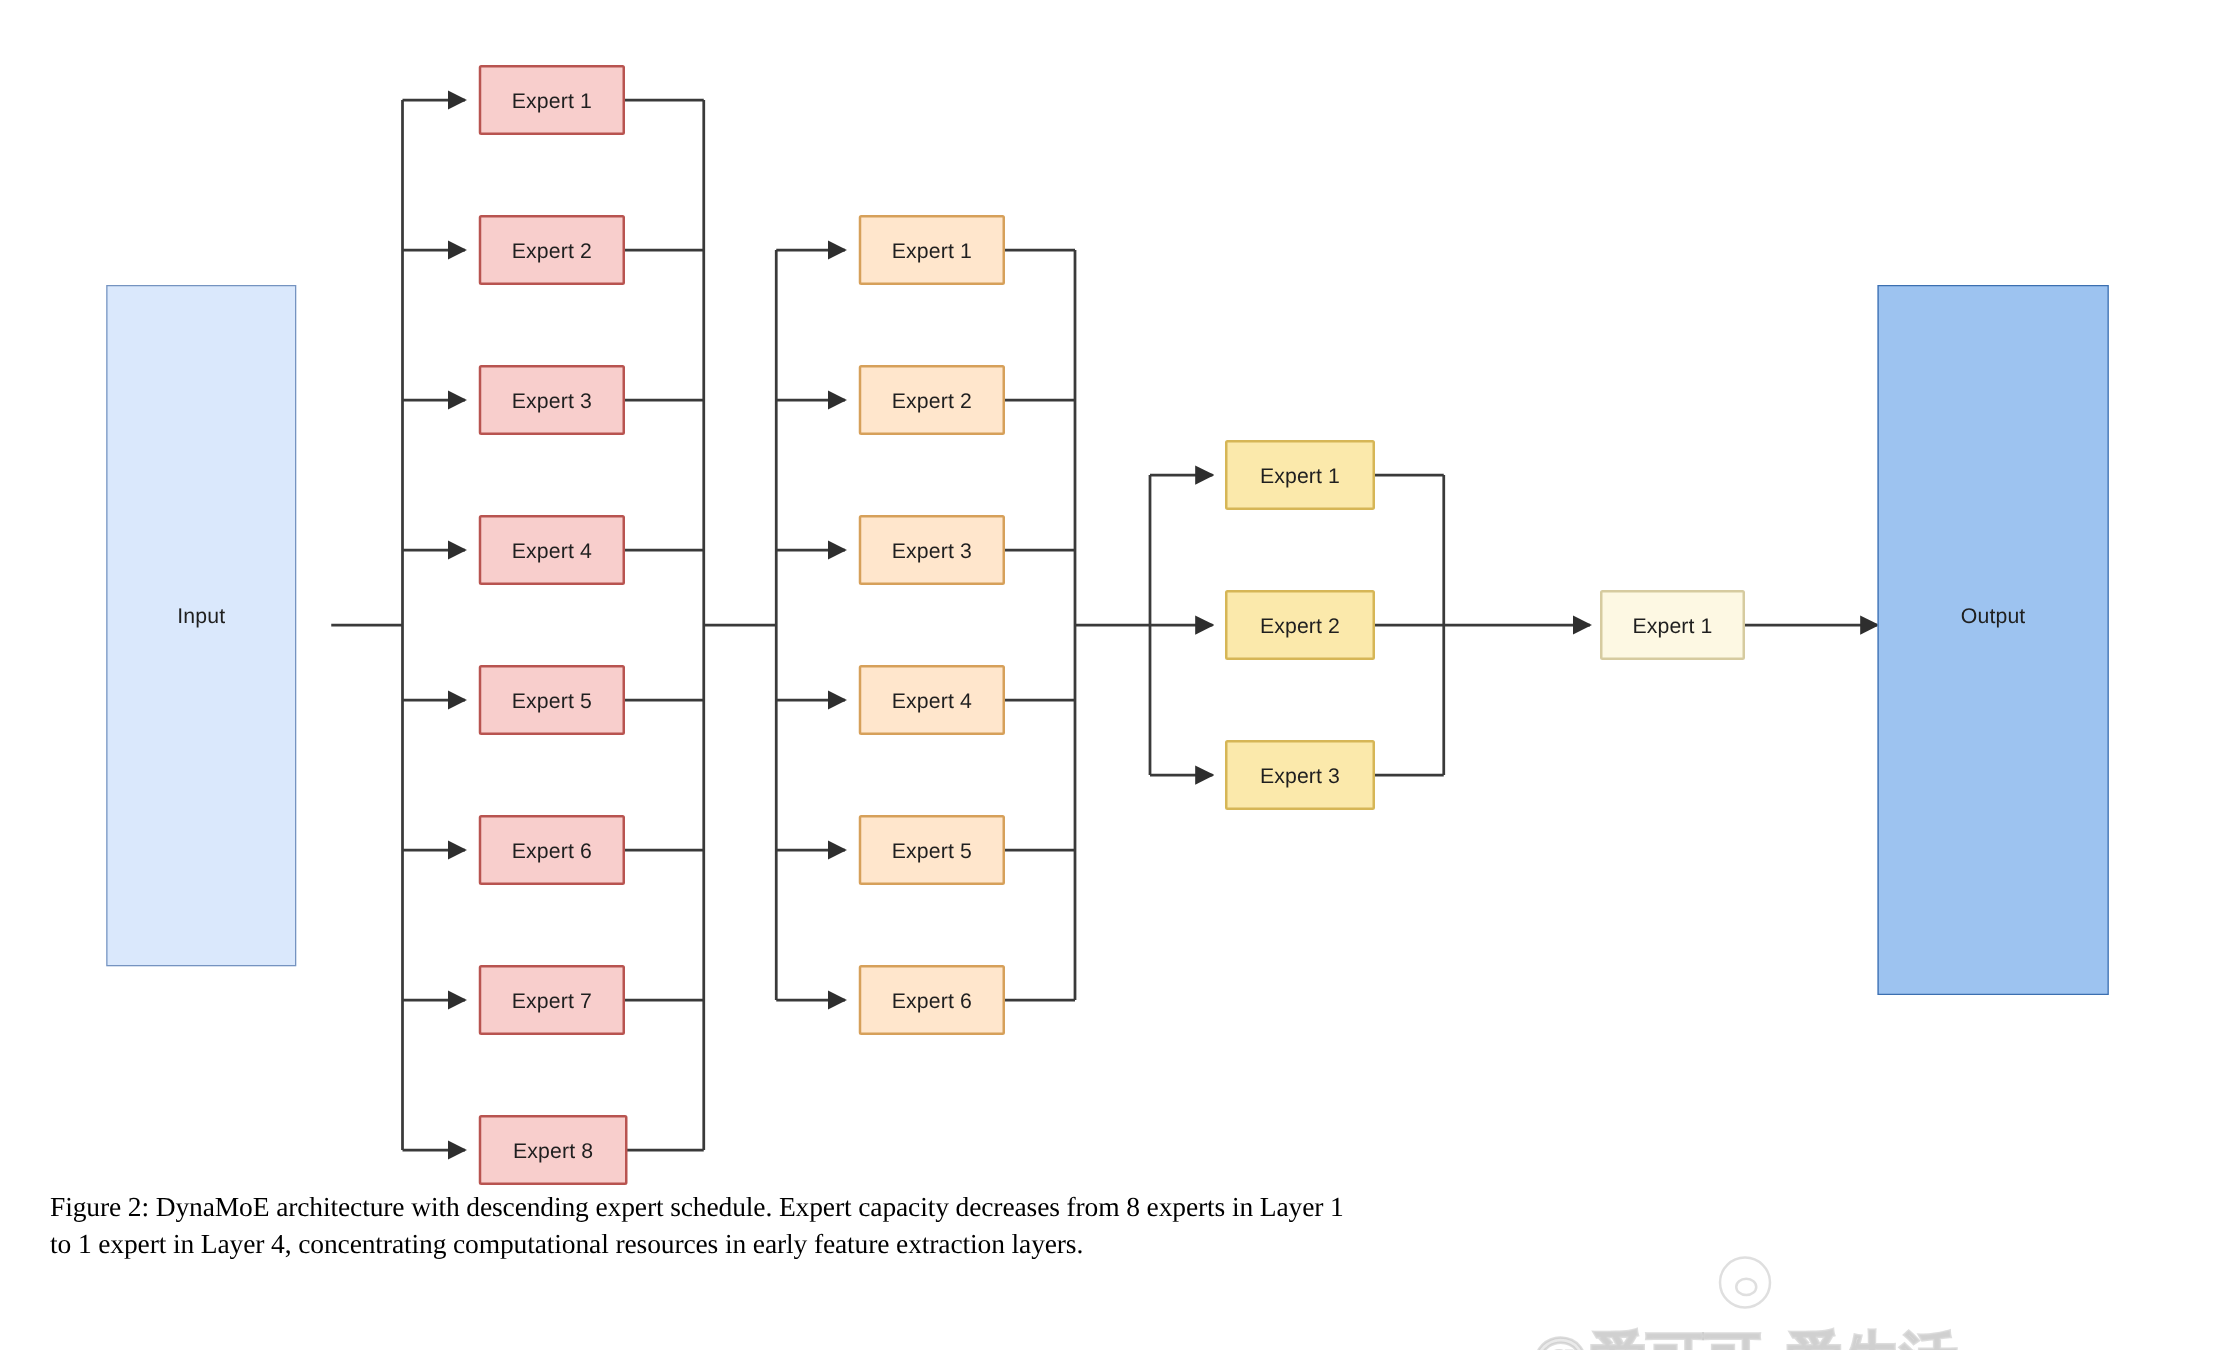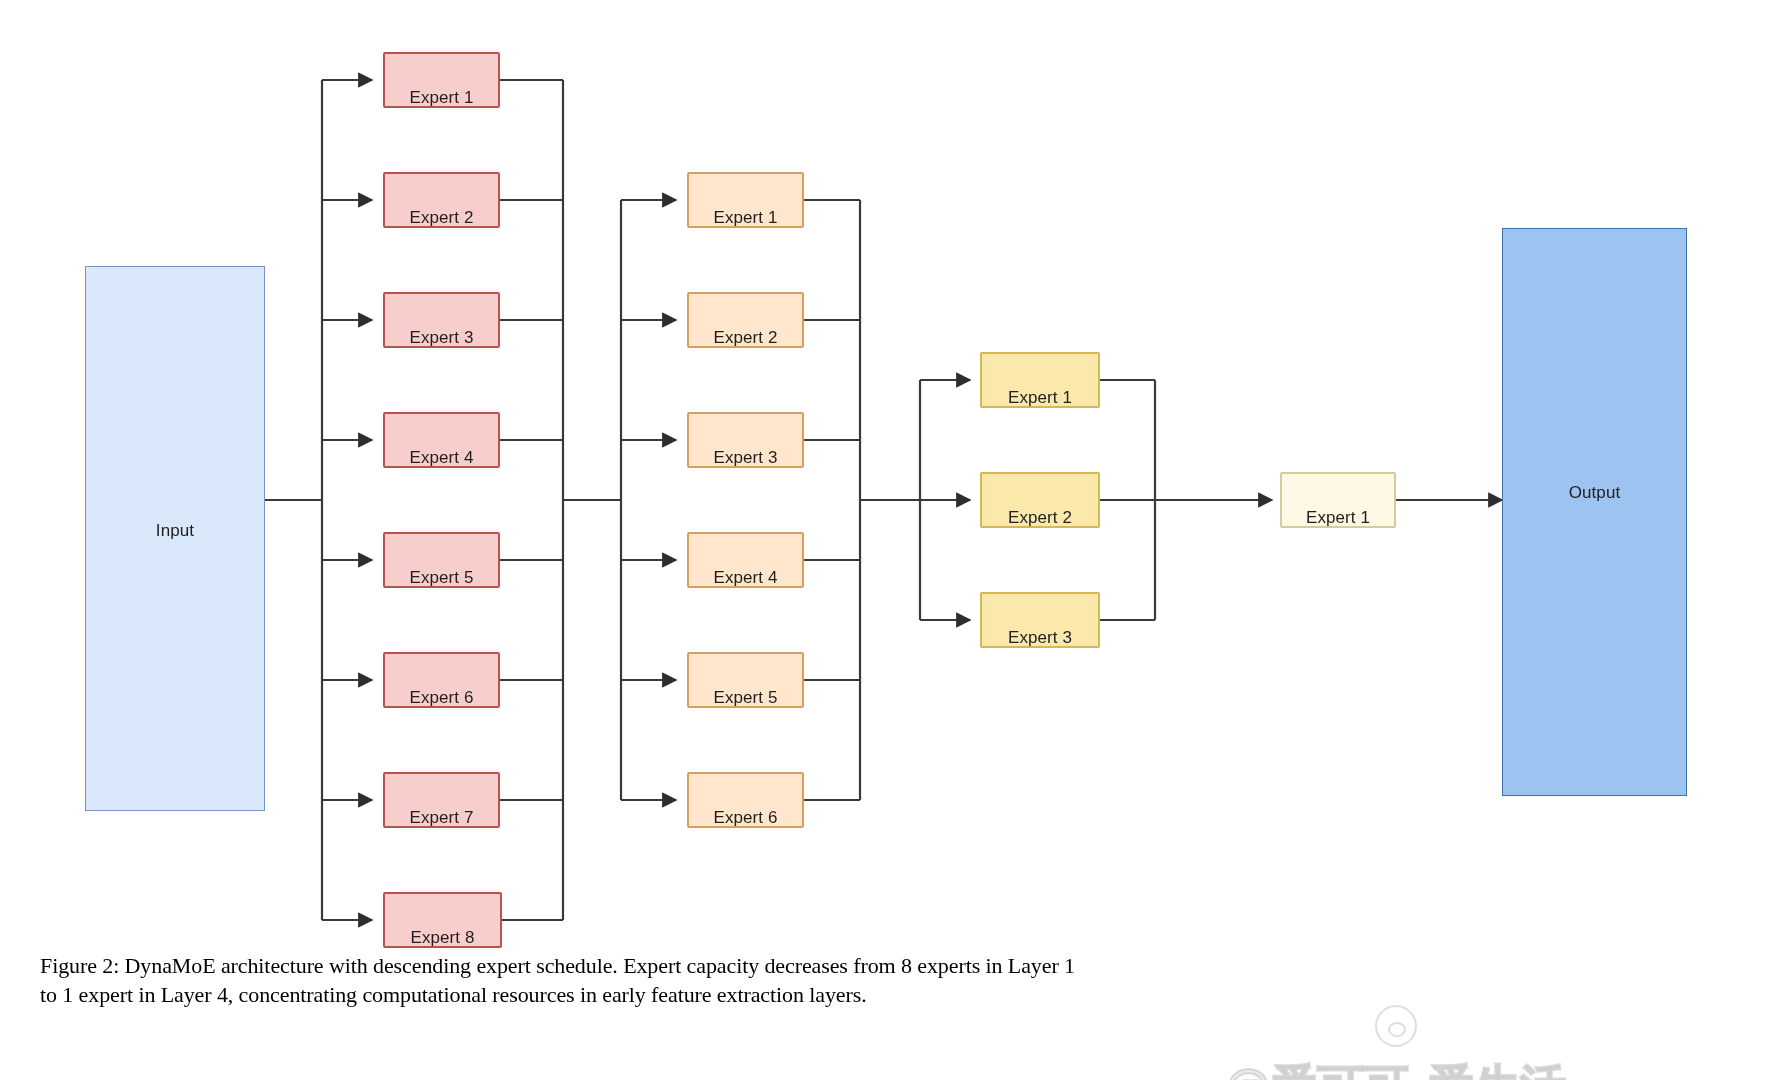--- a/index.html
+++ b/index.html
@@ -24,21 +24,21 @@
   }
   #wires {
     position: absolute; left: 0; top: 0;
     width: 1778px; height: 952px;
     pointer-events: none;
   }
 
   .node {
     position: absolute;
     display: flex;
-    align-items: flex-end;
+    align-items: center;
     justify-content: center;
     border-style: solid;
     border-width: 2px;
     font-size: 17px;
     color: #1f1f1f;
     letter-spacing: .1px;
     line-height: 1;
     z-index: 2;
   }
 
@@ -173,21 +173,21 @@
         <path d="M 1100 500 L 1155 500"></path>
         <path d="M 1100 620 L 1155 620"></path>
         <path d="M 1155 380 L 1155 620"></path>
 
         <path d="M 1155 500 L 1272 500" marker-end="url(#ah)"></path>
 
         <path d="M 1395 500 L 1502 500" marker-end="url(#ah)"></path>
       </g>
     </svg>
 
-    <div class="node io io-input" style="left:85px; top:228px; width:180px; height:545px;margin-top:38px;">
+    <div class="node io io-input" style="left:85px; top:228px; width:152px; height:545px;">
       <span class="io-label" style="top:255px;">Input</span>
     </div>
 
     <div class="node expert-l1" style="left:383px; top:52px;  width:117px; height:56px;">
       <span>Expert 1</span>
       </div>
     <div class="node expert-l1" style="left:383px; top:172px; width:117px; height:56px;">
       <span>Expert 2</span>
       </div>
     <div class="node expert-l1" style="left:383px; top:292px; width:117px; height:56px;">

